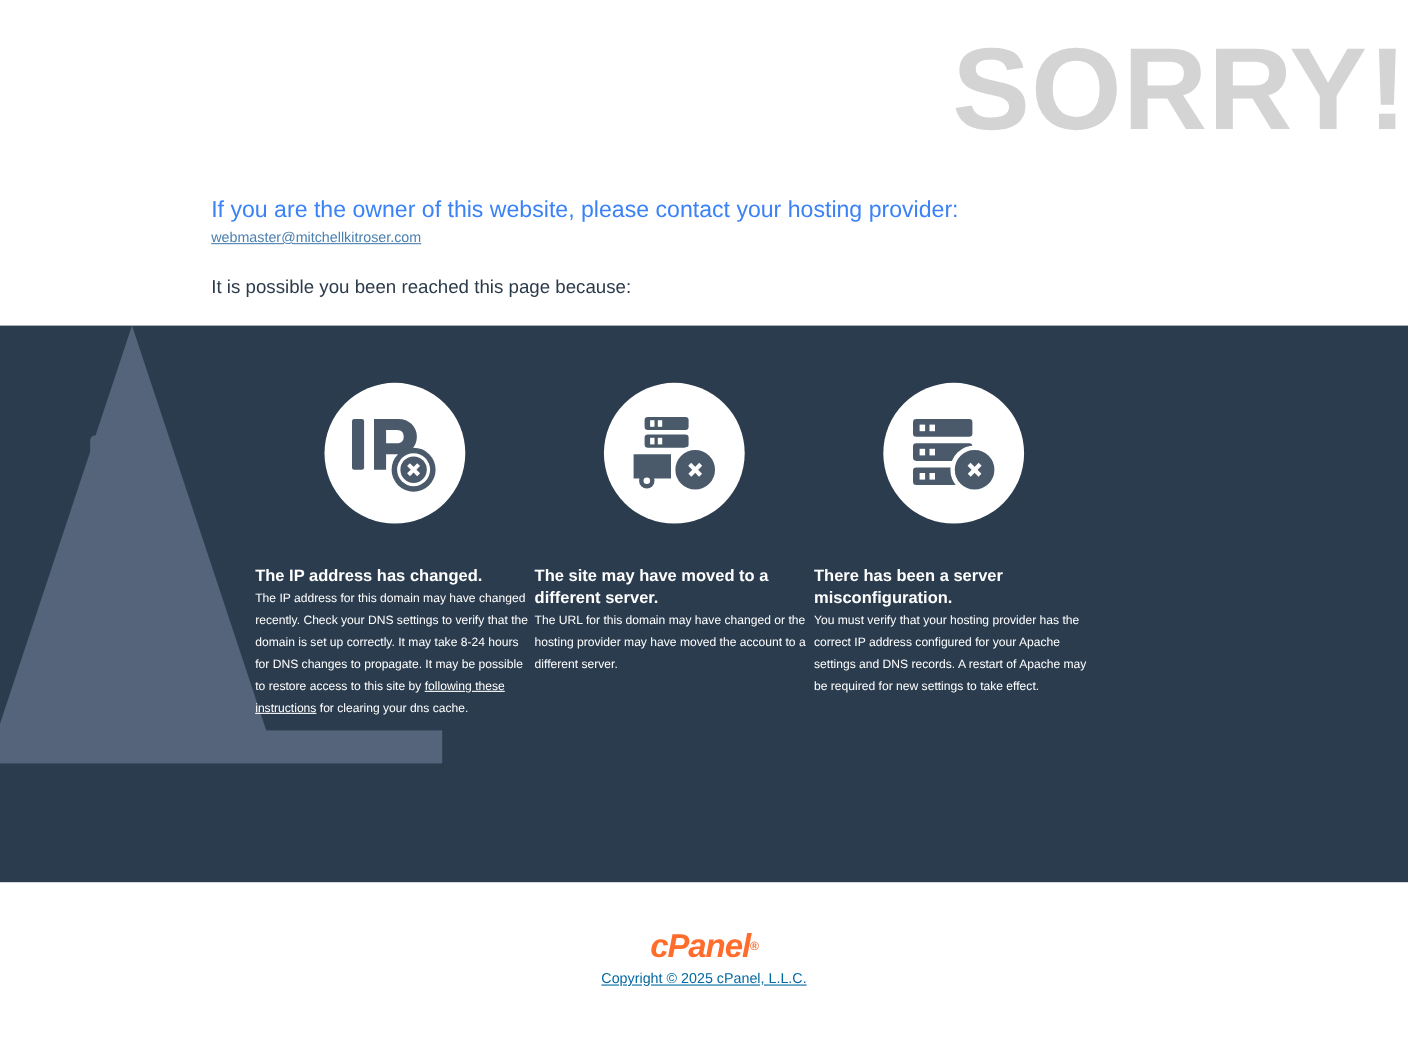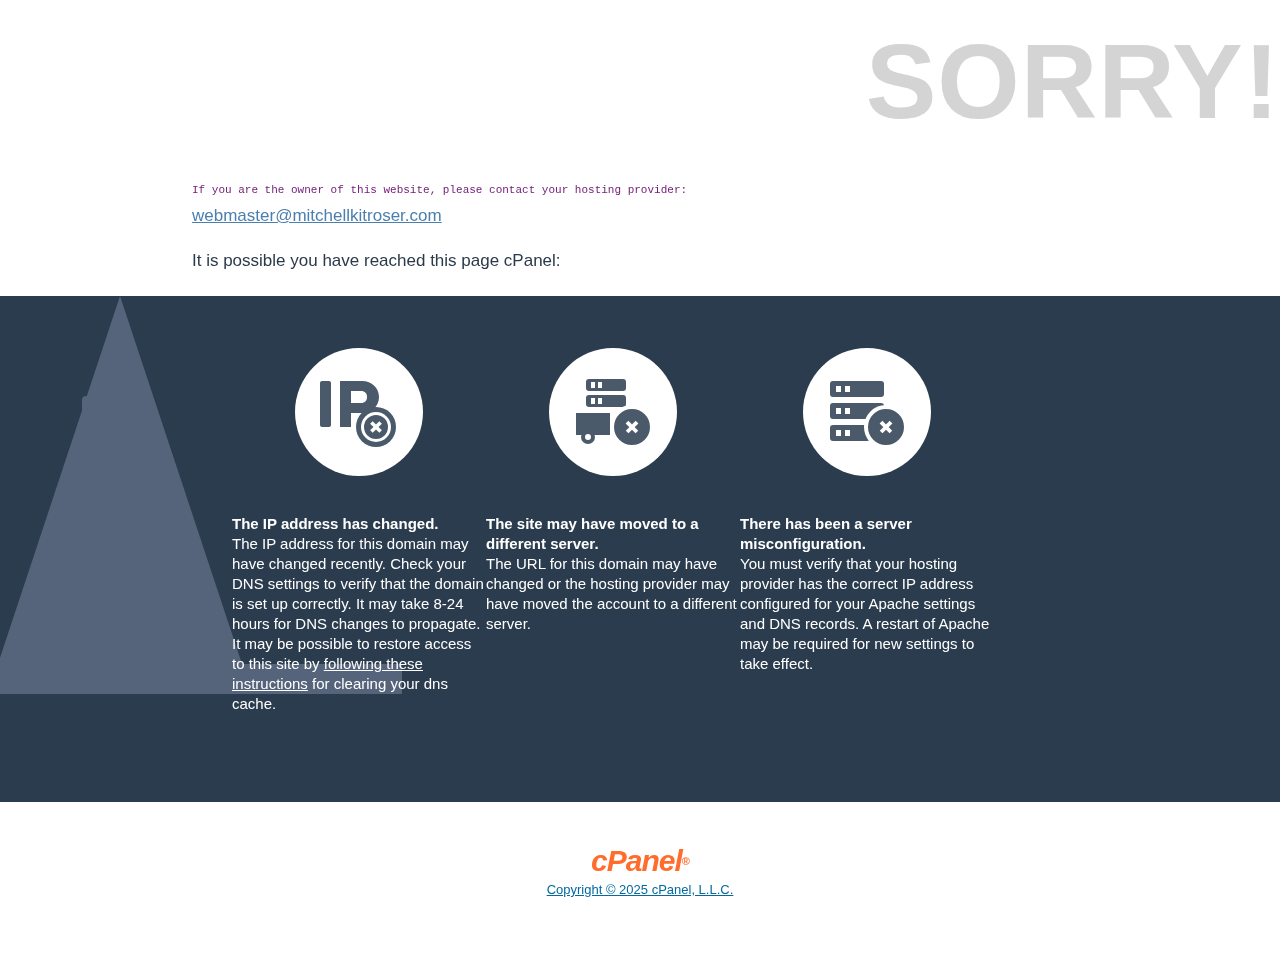--- a/index.html
+++ b/index.html
@@ -31,29 +31,28 @@
     color: #d4d4d4;
     letter-spacing: 1px;
     margin: 0;
     padding-top: 28px;
     user-select: none;
     text-align: right;
   }
   .owner-line {
     margin: 0;
     padding-top: 44px;
-    font-size: 11px;
+    font-size: 21px;
     line-height: 25px;
-    color: #701a75;
-    font-family: Liberation Mono, monospace;
+    color: #3b82f6;
   }
   .owner-mail {
     display: inline-block;
     margin-top: 0;
-    font-size: 17px;
+    font-size: 13px;
     line-height: 25px;
     color: #4b7fae;
     text-decoration: underline;
     cursor: pointer;
   }
   .reason-line {
     margin: 0;
     padding-top: 20px;
     font-size: 17px;
     line-height: 25px;
@@ -141,21 +140,21 @@
 
   .col h3 {
     margin: 38px 0 0 0;
     font-size: 15px;
     line-height: 20px;
     font-weight: bold;
     color: #ffffff;
   }
   .col p {
     margin: 0;
-    font-size: 15px;
+    font-size: 11px;
     line-height: 20px;
     color: #ffffff;
   }
   .col p a {
     color: #ffffff;
     text-decoration: underline;
     cursor: pointer;
   }
 
   
@@ -187,21 +186,21 @@
 </style>
 </head>
 <body>
 
 <div class="page">
 
   <div class="top">
     <div class="sorry">SORRY!</div>
     <p class="owner-line">If you are the owner of this website, please contact your hosting provider:</p>
     <a class="owner-mail">webmaster@mitchellkitroser.com</a>
-    <p class="reason-line">It is possible you have reached this page cPanel:</p>
+    <p class="reason-line">It is possible you been reached this page because:</p>
   </div>
 
   <div class="dark">
 
     <div class="watermark">
       <div class="wm-tri"></div>
       <div class="wm-bang-bar"></div>
       <div class="wm-bang-dot"></div>
       <div class="wm-base"></div>
     </div>

